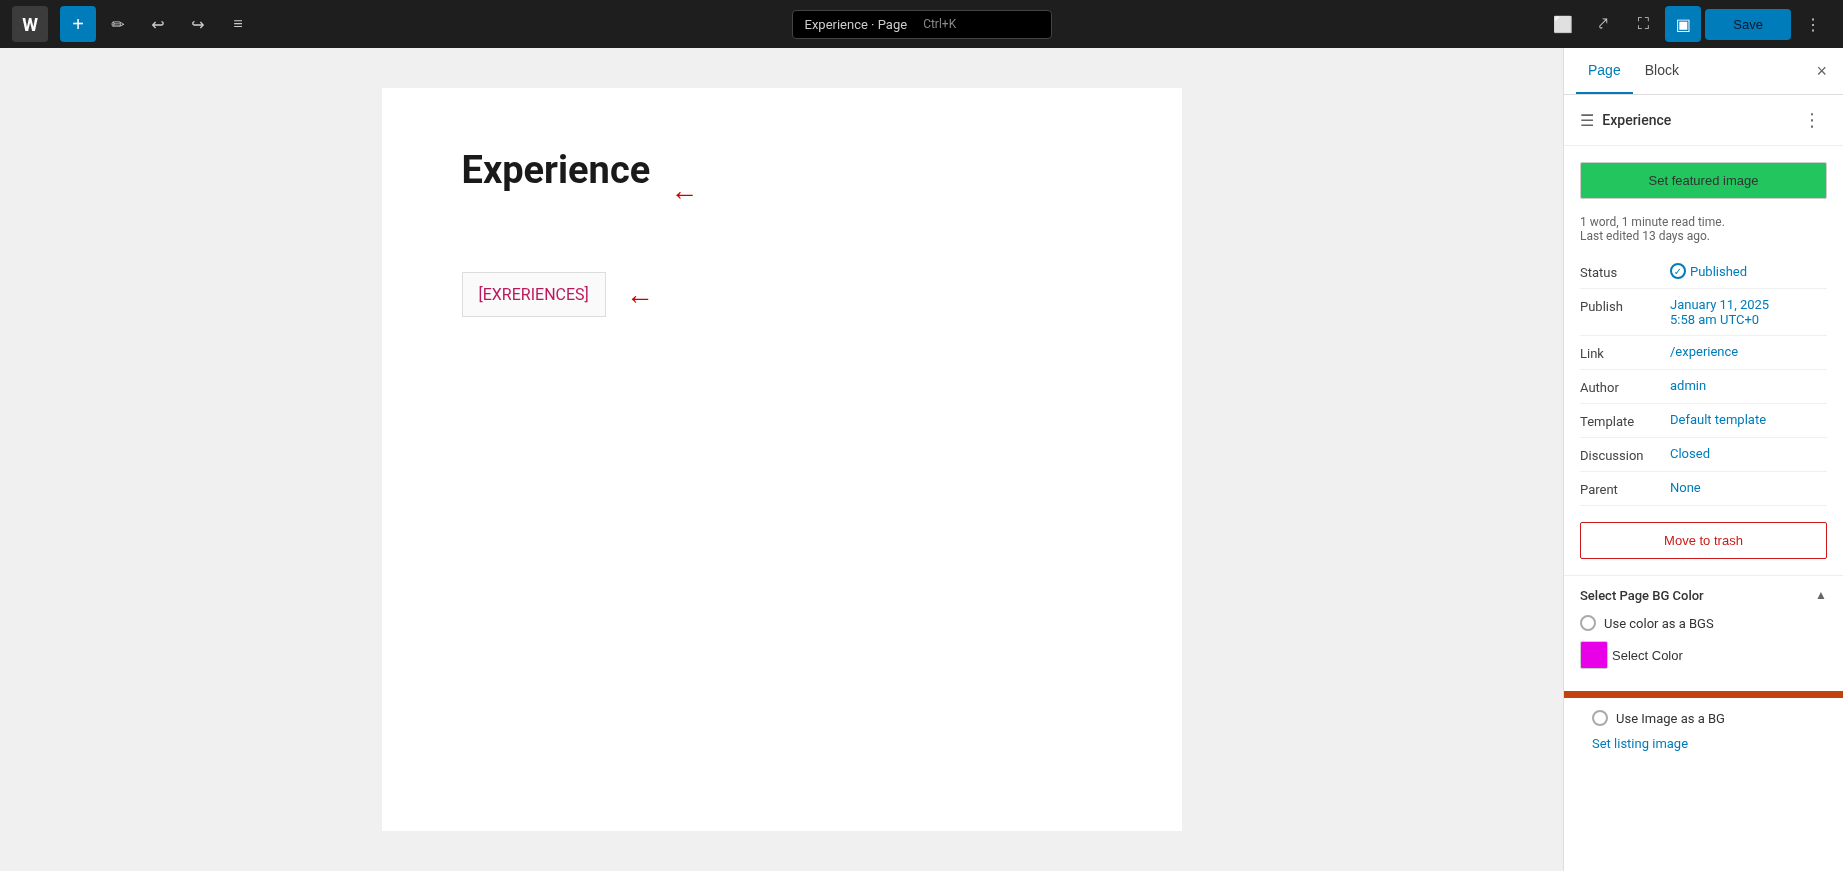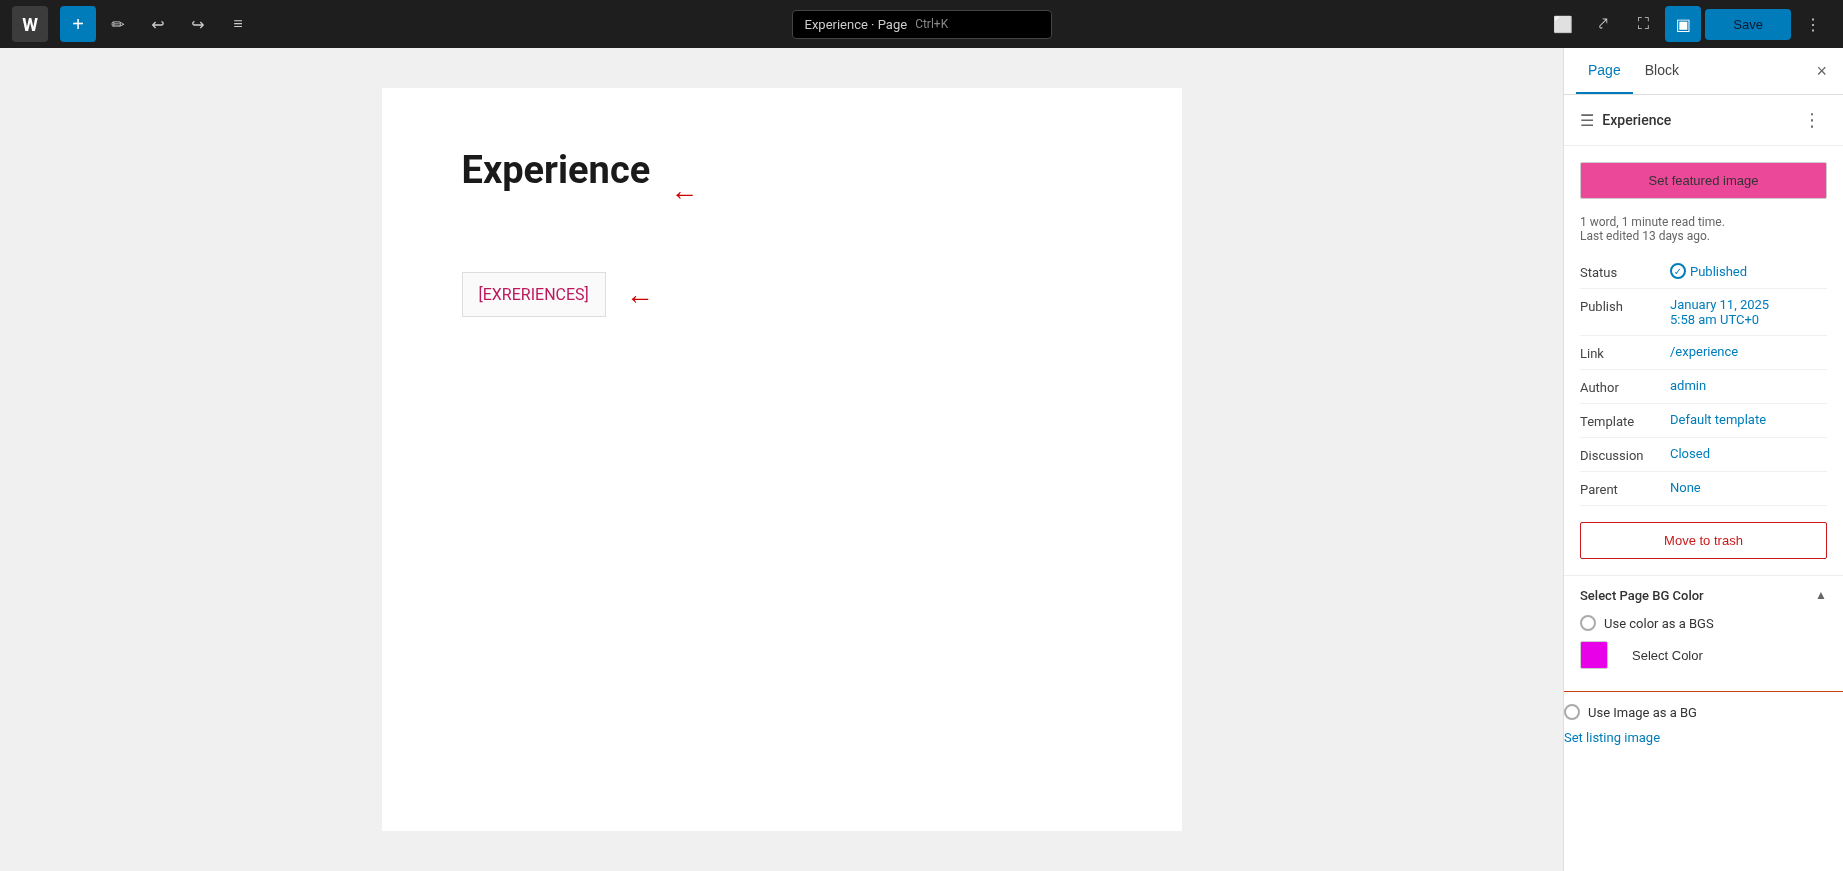--- a/index.html
+++ b/index.html
@@ -60,21 +60,21 @@
     .search-bar {
       background: #000000;
       border: 1px solid #444;
       border-radius: 4px;
       color: #ccc;
       padding: 6px 12px;
       font-size: 13px;
       display: flex; align-items: center; gap: 8px;
       min-width: 260px;
     }
-    .search-bar-shortcut { color: #888; font-size: 12px; }
+    .search-bar-shortcut { color: #888; font-size: 12px; margin-left: 8px; }
     .btn-save {
       background: #007cba;
       color: #0f172a;
       border: none;
       border-radius: 4px;
       padding: 8px 28px;
       font-size: 13px;
       cursor: pointer;
       font-weight: 500;
     }
@@ -184,21 +184,21 @@
       color: #666;
       cursor: pointer;
       font-size: 18px;
       padding: 2px 6px;
     }
 
     
     .featured-image-btn {
       width: 100%;
       border: 1px solid #ccc;
-      background: #ec4899;
+      background: #22c55e;
       padding: 10px;
       font-size: 13px;
       cursor: pointer;
       color: #333;
       text-align: center;
       margin: 16px 0;
       border-radius: 2px;
     }
 
     
@@ -291,21 +291,21 @@
       border-radius: 50%;
       flex-shrink: 0;
     }
     .checkbox-label {
       font-size: 13px;
       color: #333;
     }
     .color-picker-row {
       display: flex;
       align-items: center;
-      gap: 24px;
+      gap: 4px;
       margin-bottom: 10px;
     }
     .color-swatch {
       width: 28px; height: 28px;
       background: #e800e8;
       border-radius: 2px;
       border: 1px solid #ccc;
       cursor: pointer;
       flex-shrink: 0;
     }
@@ -313,22 +313,22 @@
       background: none;
       border: none;
       font-size: 13px;
       color: #333;
       cursor: pointer;
       padding: 0;
     }
 
     
     .image-bg-section {
-      padding: 12px 0;
-      border-top: 1px solid #c2410c;
+      padding: 12px 28px;
+      border-top: 7px solid #c2410c;
     }
     .set-listing-link {
       color: #007cba;
       font-size: 13px;
       cursor: pointer;
       text-decoration: none;
       display: block;
       margin-top: 8px;
     }
 

